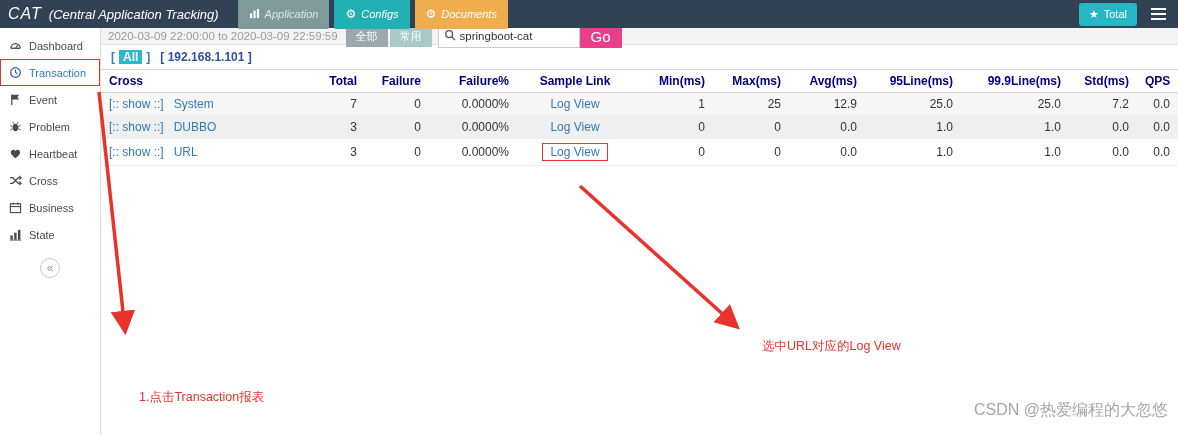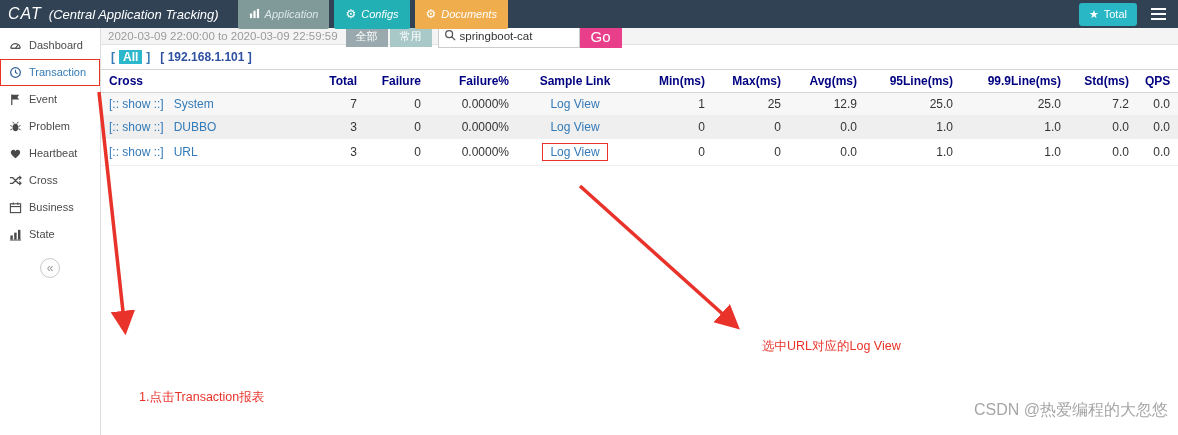--- a/index.html
+++ b/index.html
@@ -31,21 +31,21 @@
     font-family:inherit;
   }
   .hamburger { margin-left:14px; margin-right:4px; cursor:pointer; }
   .hamburger span { display:block; width:15px; height:2px; background:#fff; margin:3px 0; }
   
   .sidebar {
     position:absolute; left:0; top:28px; bottom:0; width:101px;
     background:#fff; border-right:1px solid #ddd; padding-top:4px; z-index:2;
   }
   .side-item {
-    display:flex; align-items:flex-start; gap:7px; padding:6px 8px; font-size:11px;
+    display:flex; align-items:center; gap:7px; padding:6px 8px; font-size:11px;
     color:#4a4a4a; cursor:pointer; border:1px solid transparent;
   }
   .side-item .icn { width:13px; height:13px; flex:0 0 13px; color:#4a4a4a; }
   .side-item.active { color:#337ab7; }
   .side-item.active .icn { color:#2c5d94; }
   .side-item.annotated { border:1px solid #ea3323; }
   .collapse-btn {
     width:20px; height:20px; border:1px solid #c9c9c9; border-radius:50%;
     color:#9a9a9a; display:flex; align-items:center; justify-content:center;
     margin:10px auto 0 auto; font-size:12px; cursor:pointer; background:#fdfdfd;

